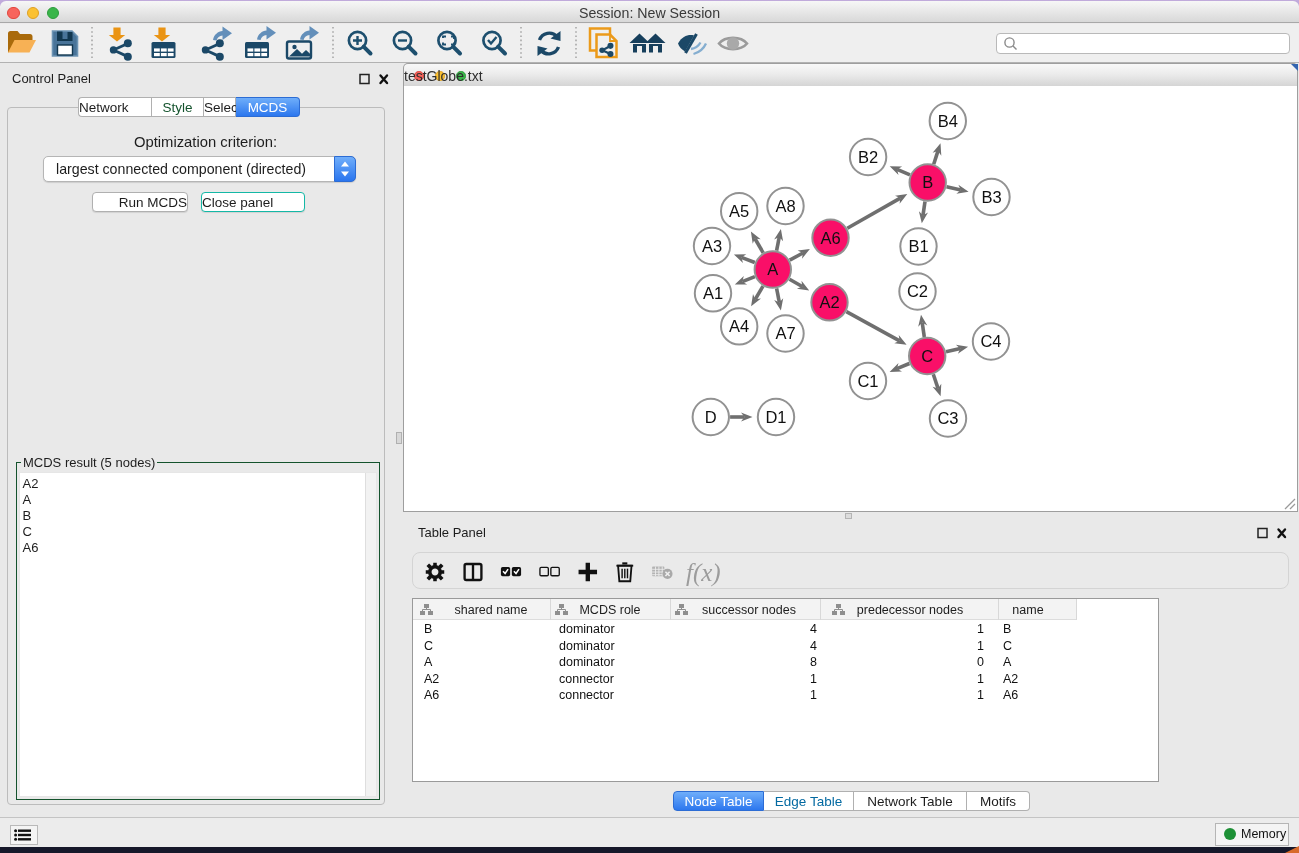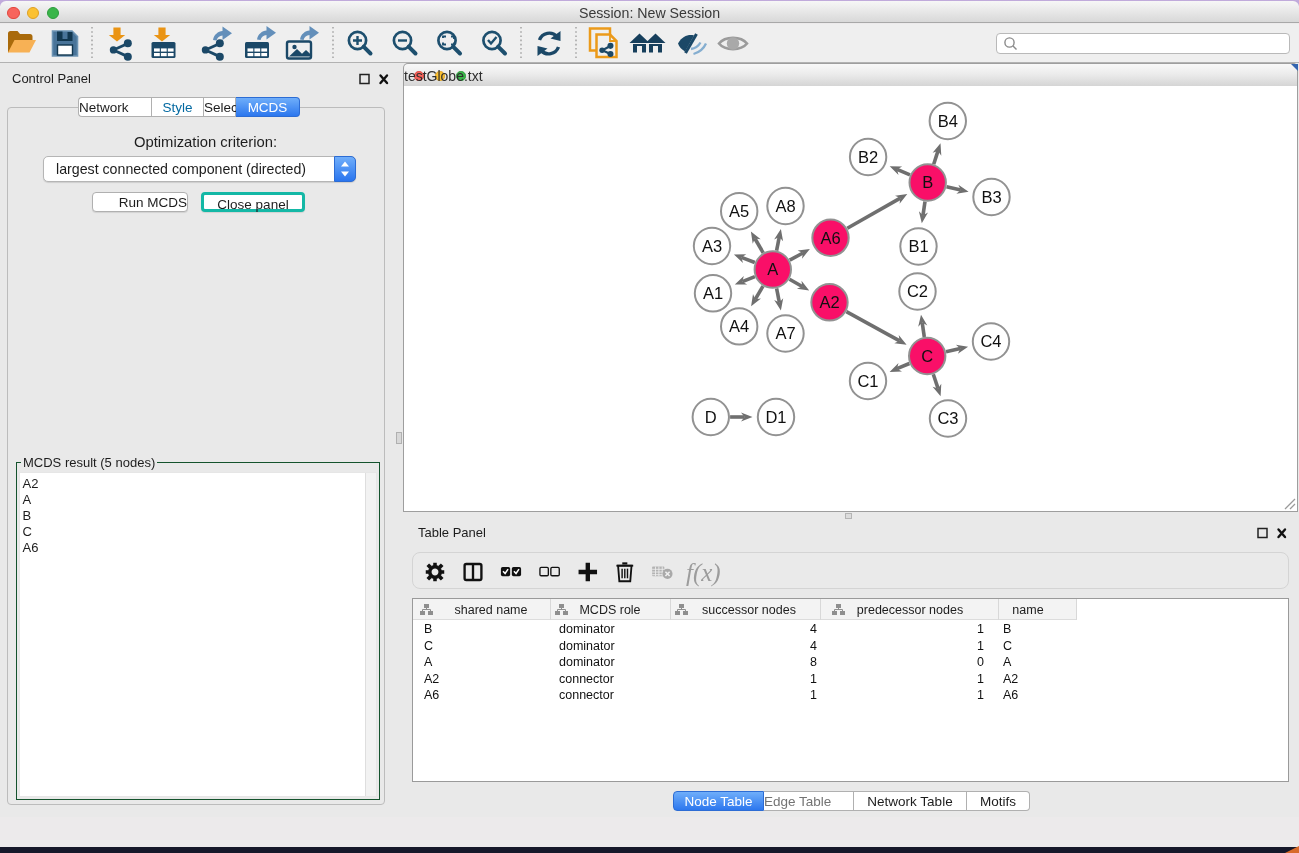--- a/index.html
+++ b/index.html
@@ -180,38 +180,38 @@
   <div class="abs" style="left:12px;top:8px;font-size:13px;color:#1d1d1d">Control Panel</div>
   <svg class="abs" width="30" height="12" viewBox="0 0 30 12" style="left:359px;top:10px">
     <rect x="1" y="1.5" width="9" height="9" fill="none" stroke="#222" stroke-width="1.5"></rect>
     <path d="M21.5,2.5 L28,10 M28,2.5 L21.5,10" stroke="#111" stroke-width="2.4" stroke-linecap="round"></path>
   </svg>
 
   <div class="abs" style="left:7px;top:44px;width:378px;height:698px;border:1px solid #bcbcbc;border-radius:4px;background:#e9e9e9"></div>
 
   <div class="abs" style="left:78px;top:34px;height:20px;display:flex;font-size:13.5px">
     <div style="width:73px;background:#fff;border:1px solid #b0b0b0;border-right:none;border-radius:4px 0 0 4px;text-align:left;line-height:19px;color:#1d1d1d">Network</div>
-    <div style="width:52px;background:#fff;border:1px solid #b0b0b0;border-right:none;text-align:center;line-height:19px;color:#0369a1">Style</div>
+    <div style="width:52px;background:#fff;border:1px solid #b0b0b0;border-right:none;text-align:center;line-height:19px;color:#14532d">Style</div>
     <div style="width:33px;background:#fff;border:1px solid #b0b0b0;text-align:center;line-height:19px;color:#1d1d1d">Select</div>
     <div style="width:64px;background:linear-gradient(#6faefa,#2c77ee);border:1px solid #2c6cd4;border-left:none;border-radius:0 4px 4px 0;text-align:center;line-height:19px;color:#fff">MCDS</div>
   </div>
 
   <div class="abs" style="left:10px;top:71px;width:391px;text-align:center;font-size:14.8px;color:#1d1d1d">Optimization criterion:</div>
 
   <div class="abs" style="left:43px;top:93px;width:313px;height:26px;background:#fff;border:1px solid #b5b5b5;border-radius:5px;box-shadow:0 1px 1px rgba(0,0,0,0.12)">
     <div class="abs" style="left:12px;top:4px;font-size:14.2px;color:#1d1d1d">largest connected component (directed)</div>
     <div class="abs" style="right:-1px;top:-1px;width:22px;height:26px;background:linear-gradient(#70aefa,#2a75ee);border-radius:0 5px 5px 0;border:1px solid #2c6cd4">
       <svg width="20" height="24" viewBox="0 0 20 24">
               <path d="M6,9.5 L10,4.5 L14,9.5 Z M6,14.5 L10,19.5 L14,14.5 Z" fill="#fff"></path>
             </svg>
     </div>
   </div>
 
   <div class="abs" style="left:92px;top:129px;width:96px;height:20px;background:#fff;border:1px solid #b0b0b0;border-radius:4px;text-align:right;line-height:19px;font-size:13.5px;color:#1d1d1d;box-shadow:0 1px 1px rgba(0,0,0,0.1)">Run MCDS</div>
-  <div class="abs" style="left:201px;top:129px;width:104px;height:20px;background:#fff;border:3px solid #14b8a6;border-radius:4px;text-align:center;line-height:19px;font-size:13.5px;color:#1d1d1d;box-shadow:0 1px 1px rgba(0,0,0,0.1)">Close panel</div>
+  <div class="abs" style="left:201px;top:129px;width:104px;height:20px;background:#fff;border:1px solid #14b8a6;border-radius:4px;text-align:left;line-height:19px;font-size:13.5px;color:#1d1d1d;box-shadow:0 1px 1px rgba(0,0,0,0.1)">Close panel</div>
 
   <div class="abs" style="left:16px;top:399px;width:364px;height:338px;border:1px solid #14532d">
     <div class="abs" style="left:4px;top:-8px;background:#e9e9e9;padding:0 2px;font-size:13px;color:#1d1d1d">MCDS result (5 nodes)</div>
     <div class="abs" style="left:2px;top:9px;width:358px;height:325px;background:#fff;border:1px solid #e6e6e6">
       <div style="padding:3px 0 0 2.5px;font-size:13px;color:#1d1d1d;line-height:15.9px">A2<br>A<br>B<br>C<br>A6</div>
       <div class="abs" style="right:0;top:0;width:11px;height:323px;background:#f2f2f2;border-left:1px solid #dedede"></div>
     </div>
   </div>
 </div>
 
@@ -370,21 +370,21 @@
             <line x1="-7.5" y1="-6.5" x2="-7.5" y2="5"></line>
             <line x1="-3.5" y1="-6.5" x2="-3.5" y2="5"></line>
             <line x1="0.5" y1="-6.5" x2="0.5" y2="5"></line>
           </g>
           <circle cx="6.8" cy="2.2" r="6" fill="#a9a9a9"></circle>
           <path d="M4.3,-0.3 L9.3,4.7 M9.3,-0.3 L4.3,4.7" stroke="#efefef" stroke-width="1.9"></path>
         </g>
   <text x="274" y="29" font-family="Liberation Serif,serif" font-style="italic" font-size="25px" fill="#9c9c9c">f(x)</text>
 </svg>
 
-<div class="abs" style="left:412px;top:535px;width:877px;height:184px;background:#fff;border:1px solid #9a9a9a">
+<div class="abs" style="left:412px;top:535px;width:747px;height:184px;background:#fff;border:1px solid #9a9a9a">
   <div class="abs" style="left:0;top:0;width:663px;height:21px;background:#f3f3f3;border-bottom:1px solid #dcdcdc"></div>
   <svg class="abs" width="875" height="182" viewBox="0 0 875 182" style="left:0;top:0">
     <g stroke="#d8d8d8" stroke-width="1">
             <line x1="137.5" y1="0" x2="137.5" y2="21"></line>
             <line x1="257.5" y1="0" x2="257.5" y2="21"></line>
             <line x1="407.5" y1="0" x2="407.5" y2="21"></line>
             <line x1="585.5" y1="0" x2="585.5" y2="21"></line>
             <line x1="663.5" y1="0" x2="663.5" y2="21"></line>
           </g>
     <g id="hier" fill="#8f8f8f">
@@ -428,22 +428,39 @@
             <text x="146" y="100">connector</text>
             <text x="404" y="100" text-anchor="end">1</text>
             <text x="571" y="100" text-anchor="end">1</text>
             <text x="590" y="100">A6</text>
     </g>
   </svg>
 </div>
 
 <div class="abs" style="left:673px;top:728px;height:20px;display:flex;font-size:13.5px">
   <div style="width:91px;background:linear-gradient(#6faefa,#2c77ee);border:1px solid #2c6cd4;border-radius:4px 0 0 4px;text-align:center;line-height:19px;color:#fff">Node Table</div>
-  <div style="width:90px;background:#fff;border:1px solid #b0b0b0;border-left:none;text-align:left;line-height:19px;color:#737373">Edge Table</div>
+  <div style="width:90px;background:#fff;border:1px solid #b0b0b0;border-left:none;text-align:center;line-height:19px;color:#0369a1">Edge Table</div>
   <div style="width:113px;background:#fff;border:1px solid #b0b0b0;border-left:none;text-align:center;line-height:19px;color:#1d1d1d">Network Table</div>
   <div style="width:63px;background:#fff;border:1px solid #b0b0b0;border-left:none;border-radius:0 4px 4px 0;text-align:center;line-height:19px;color:#1d1d1d">Motifs</div>
 </div>
 </div>
 
+<div class="statusbar">
+  <div class="abs" style="left:10px;top:7px;width:28px;height:20px;background:#f4f4f4;border:1px solid #b9b9b9">
+    <svg width="26" height="18" viewBox="0 0 26 18">
+          <g fill="#111">
+            <rect x="7" y="3.5" width="13" height="2.4"></rect>
+            <rect x="7" y="7.8" width="13" height="2.4"></rect>
+            <rect x="7" y="12.1" width="13" height="2.4"></rect>
+            <circle cx="4.6" cy="4.7" r="1.5"></circle>
+            <circle cx="4.6" cy="9" r="1.5"></circle>
+            <circle cx="4.6" cy="13.3" r="1.5"></circle>
+          </g>
+        </svg>
+  </div>
+  <div class="abs" style="left:1215px;top:5px;width:74px;height:23px;background:#f4f4f4;border:1px solid #b5b5b5;font-size:12.5px;color:#111;line-height:21px">
+    <span style="display:inline-block;width:12px;height:12px;border-radius:50%;background:#1d9036;margin:0 5px -2px 8px"></span>Memory
+  </div>
+</div>
 </div>
 <svg class="abs" width="24" height="7" style="left:1275px;top:846px">
     <path d="M24,7 L24,0 L10,7 Z" fill="#d86a2a"></path>
   </svg>
 
 </body></html>

